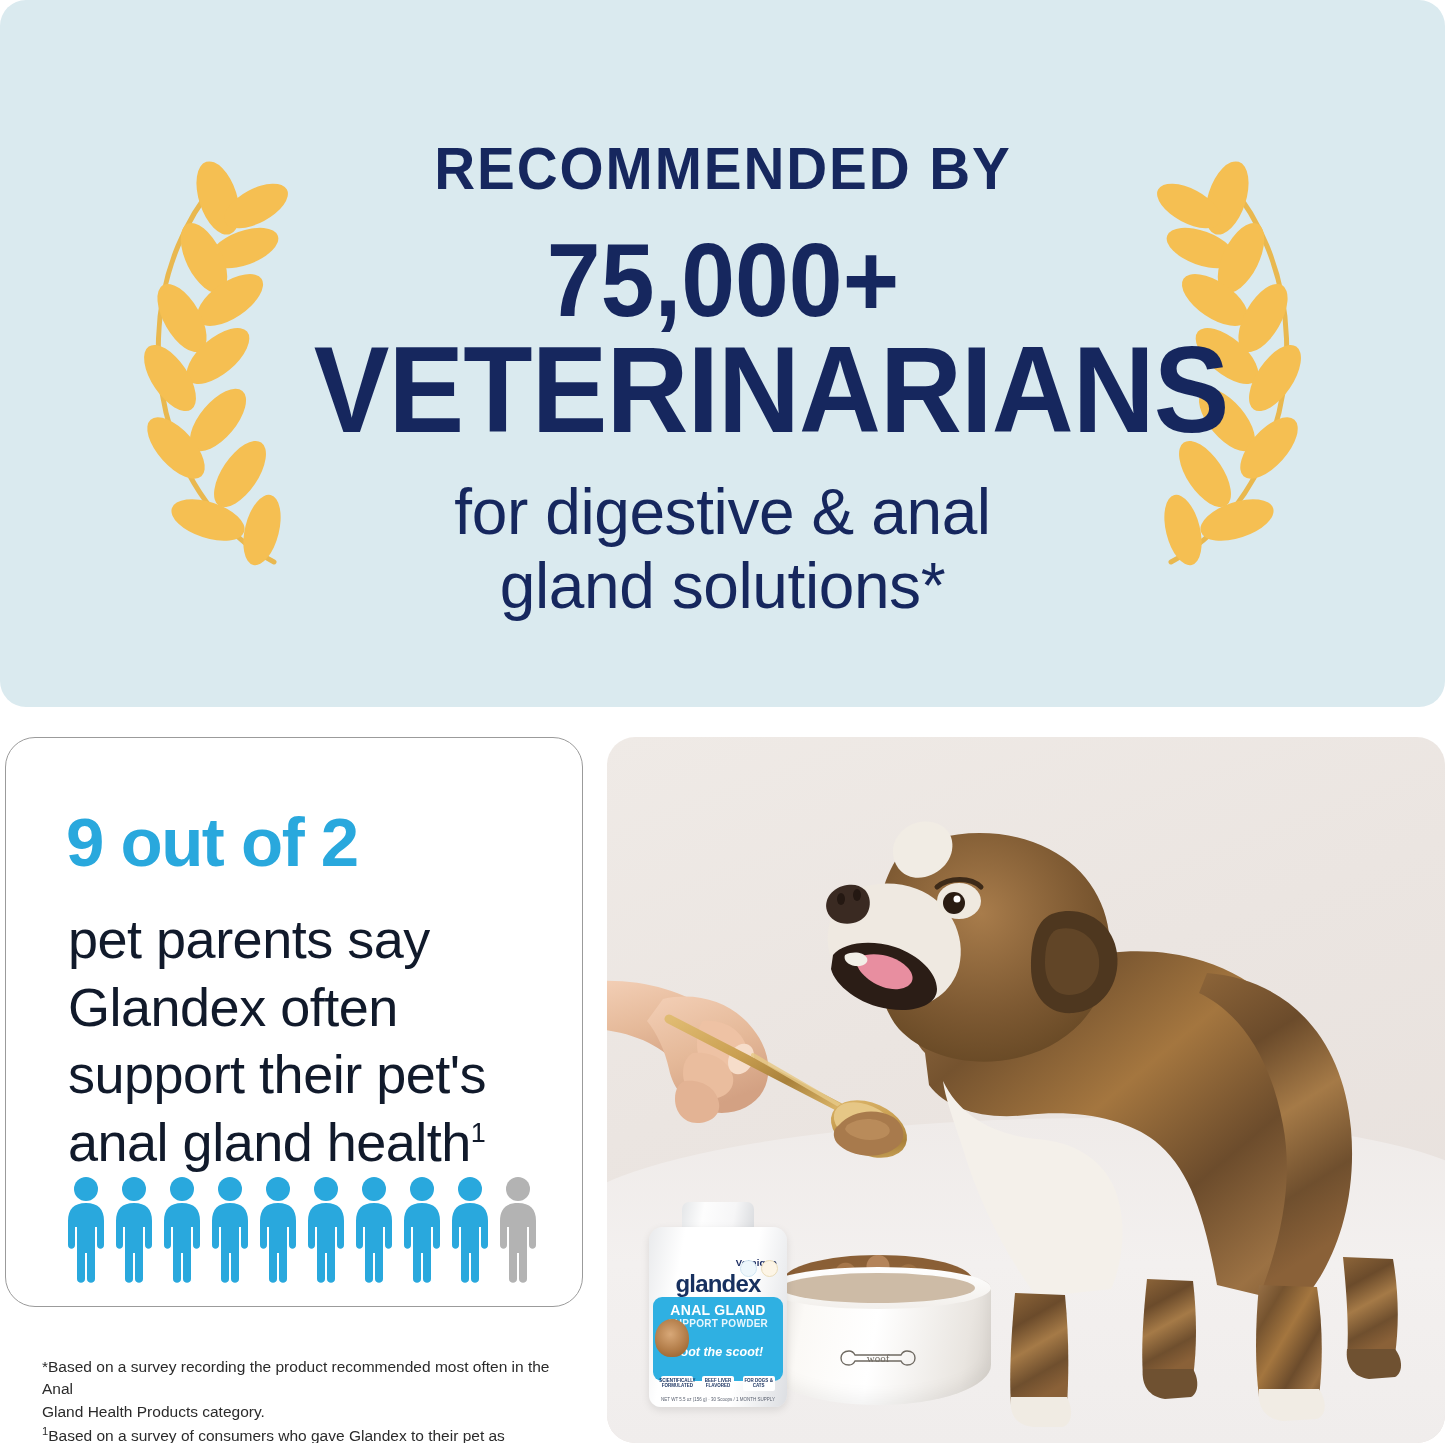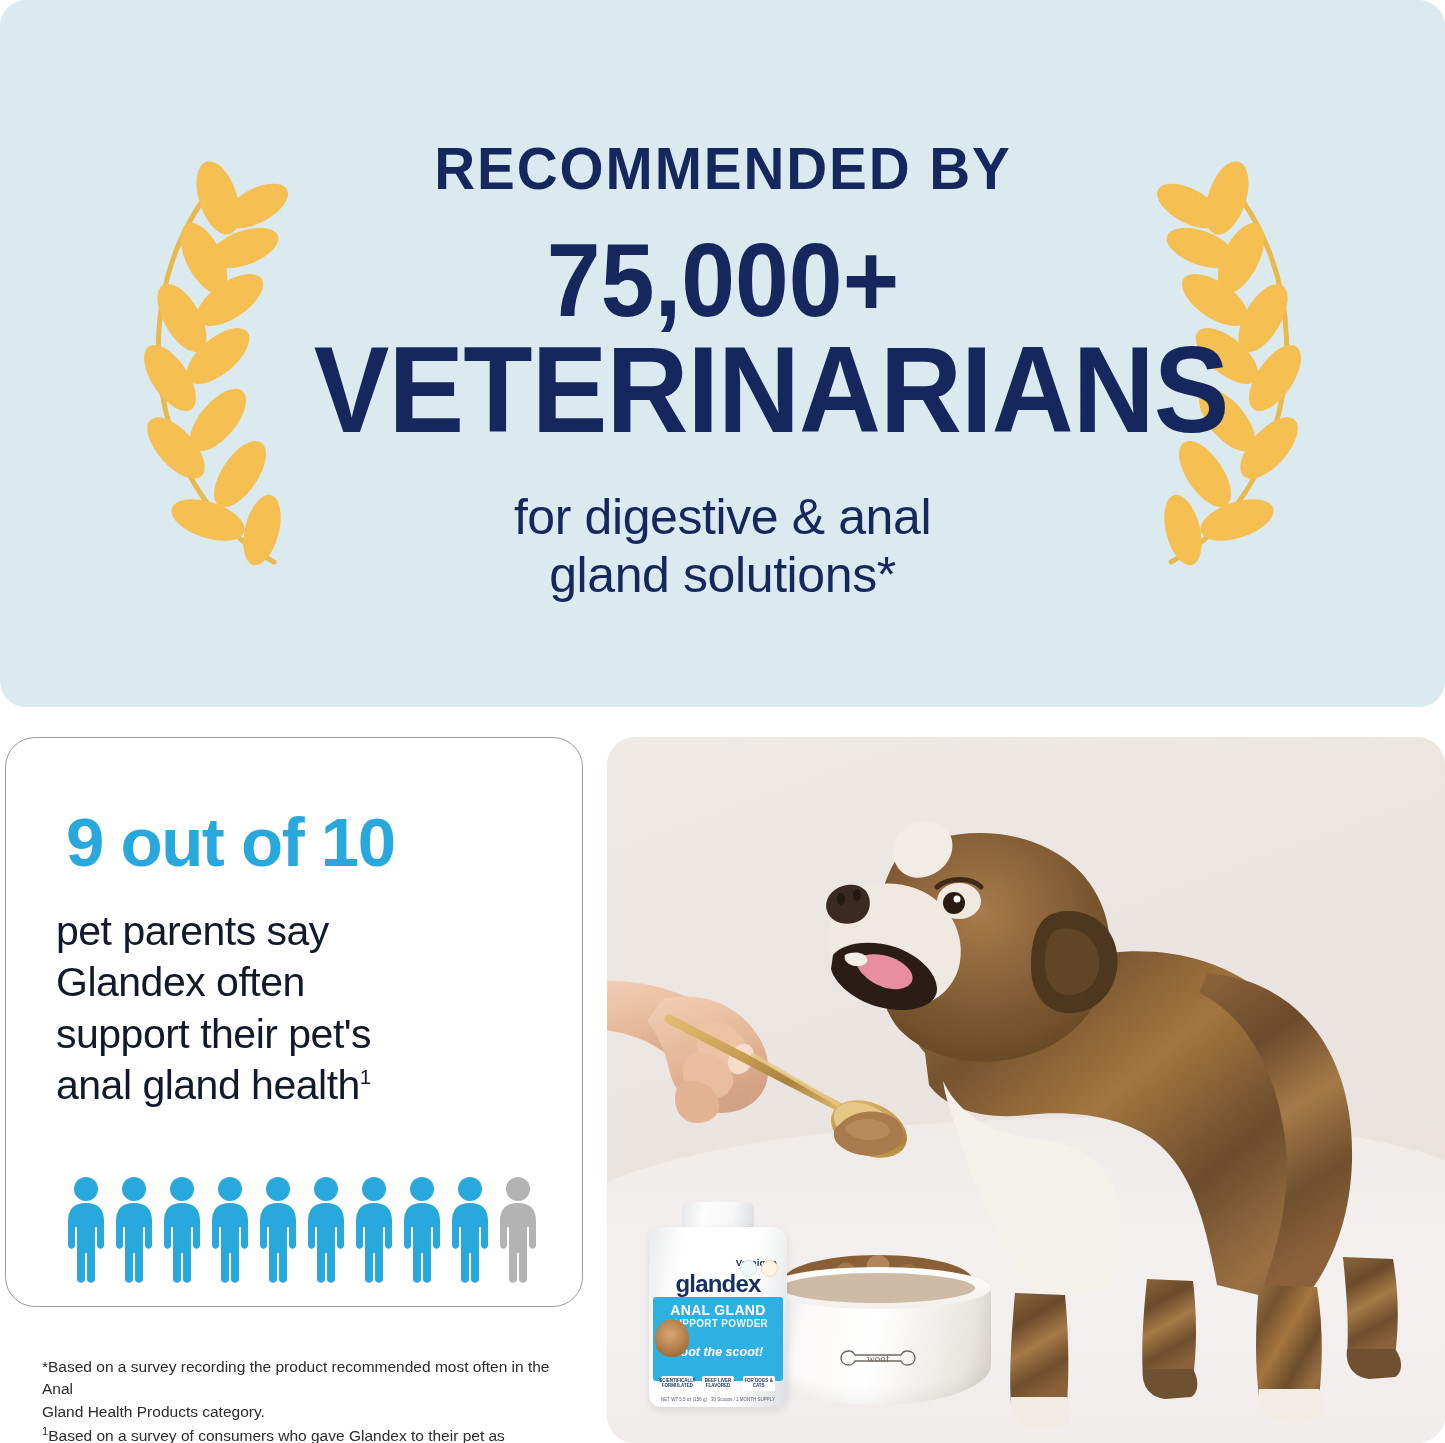--- a/index.html
+++ b/index.html
@@ -69,23 +69,23 @@
     font-size: 122px;
     line-height: 1.0;
     letter-spacing: -1px;
     margin-top: -6px;
     transform: scaleX(0.93);
     white-space: nowrap;
   }
   .h-sub {
     font-family: "Liberation Sans", sans-serif;
     font-weight: normal;
-    font-size: 50px;
+    font-size: 64px;
     line-height: 1.16;
-    margin-top: 37px;
+    margin-top: 24px;
     letter-spacing: -0.4px;
   }
 
   
   .stat-card {
     position: absolute;
     left: 5px; top: 737px;
     width: 578px; height: 570px;
     background: #ffffff;
     border: 1.6px solid #9b9b9b;
@@ -97,25 +97,25 @@
     font-family: "Liberation Sans", sans-serif;
     font-weight: bold;
     font-size: 69px;
     color: #29a8dd;
     letter-spacing: -1.5px;
     line-height: 1;
     white-space: nowrap;
   }
   .stat-body {
     position: absolute;
-    left: 50px; top: 168px;
+    left: 62px; top: 168px;
     width: 470px;
     font-family: "Liberation Sans", sans-serif;
     font-weight: normal;
-    font-size: 41px;
+    font-size: 54px;
     line-height: 1.25;
     color: #111a2b;
     letter-spacing: -0.5px;
   }
   .stat-body sup { font-size: 0.5em; vertical-align: super; }
 
   .people-row {
     position: absolute;
     left: 58px; top: 437px;
     width: 480px;
@@ -185,21 +185,21 @@
     position: absolute; left: 8px; top: 43px; width: 122px;
     text-align: center;
     font-size: 24px; font-weight: bold; color: #17305f;
     font-family: "Liberation Sans", sans-serif;
     letter-spacing: -.8px;
   }
   .label-blueband {
     position: absolute; left: 4px; top: 70px;
     width: 130px; height: 84px;
     background: #2fb0e2;
-    border-radius: 3px;
+    border-radius: 9px;
   }
   .label-anal {
     position: absolute; left: 0; top: 5px; width: 100%;
     text-align: center; color: #ffffff;
     font-size: 14px; font-weight: bold; letter-spacing: .3px;
   }
   .label-support {
     position: absolute; left: 0; top: 21px; width: 100%;
     text-align: center; color: #e7f6fd;
     font-size: 10px; font-weight: bold; letter-spacing: .3px;
@@ -341,21 +341,21 @@
       <div class="h-number">75,000+</div>
       <div class="h-vets">VETERINARIANS</div>
       <div class="h-sub">
         <div>for digestive &amp; anal</div>
         <div>gland solutions*</div>
       </div>
     </div>
   </div>
 
   <div class="stat-card">
-    <div class="stat-big">9 out of 10</div>
+    <div class="stat-big">9 out of 2</div>
     <div class="stat-body">
       <div>pet parents say</div>
       <div>Glandex often</div>
       <div>support their pet's</div>
       <div>
         <span>anal gland health</span><sup>1</sup>
       </div>
     </div>
 
     <div class="people-row">

